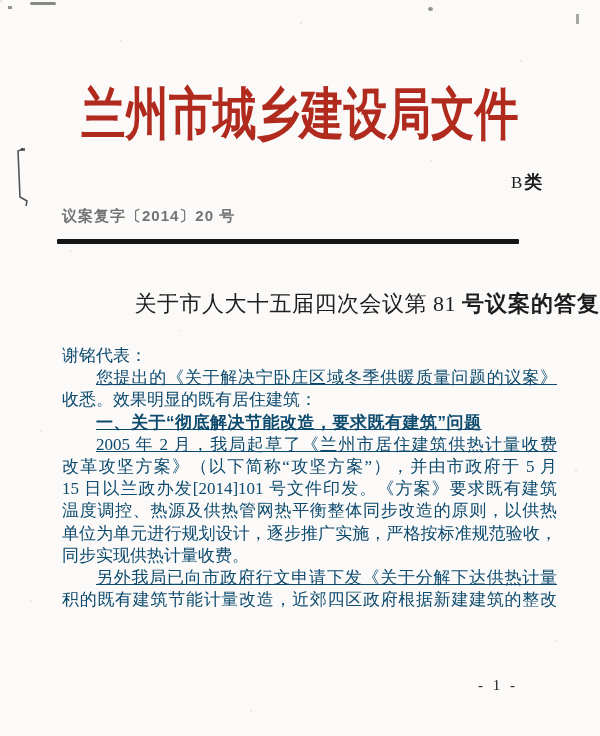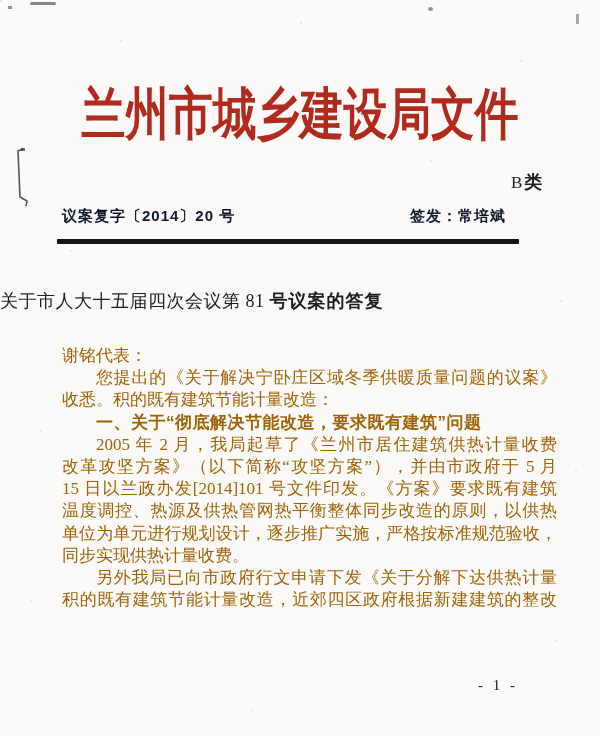--- a/index.html
+++ b/index.html
@@ -51,41 +51,41 @@
     position: absolute; top: 170px; left: 488px;
     font-size: 17px; letter-spacing: 2px; margin-left: 23px;
   }
   .classification .letter { font-family: "Liberation Serif", serif; font-weight: 500; }
   .classification .suffix { font-family: "Liberation Sans", "DejaVu Sans", sans-serif; font-weight: bold; font-size: 18px; }
 
   .docnum-row {
     position: absolute; top: 207px; left: 62px; width: 444px;
     display: flex; justify-content: space-between; align-items: baseline;
     font-family: "Liberation Sans", "DejaVu Sans", sans-serif;
-    font-weight: bold; font-size: 15px; letter-spacing: 1px; color: #0f172a;
+    font-weight: bold; font-size: 15px; letter-spacing: 1px; color: #737373;
   }
   .header-rule {
     position: absolute; top: 239px; left: 57px; width: 462px; height: 5px;
     background: #151515; border-radius: 1px;
   }
 
   .subject-title {
     position: absolute; top: 289px; left: 0; width: 100%;
-    text-align: left; font-size: 18px; white-space: nowrap;
+    text-align: right; font-size: 22px; white-space: nowrap;
   }
   .subject-title .prefix { font-family: "Liberation Serif", serif; font-weight: 500; letter-spacing: .5px; }
   .subject-title .emphasis { font-family: "Liberation Sans", "DejaVu Sans", sans-serif; font-weight: 800; letter-spacing: 1px; }
 
   .body-text {
     position: absolute; top: 345px; left: 62px; width: 495px;
-    font-size: 17px; line-height: 22.2px; color: #a16207;
+    font-size: 17px; line-height: 22.2px; color: #0c4a6e;
   }
   .body-text .line { text-align: left; }
   .body-text .line.justify { text-align: justify; text-align-last: justify; }
-  .body-text .line.indent { text-indent: 2em; }
+  .body-text .line.indent { text-indent: 2em; text-decoration: underline; }
   .body-text .line.bold {
     font-family: "Liberation Sans", "DejaVu Sans", sans-serif;
     font-weight: bold; letter-spacing: .5px;
   }
 
   .page-number {
     position: absolute; top: 677px; right: 82px;
     font-size: 15px; letter-spacing: 3px; color: #222;
   }
 </style>
@@ -110,33 +110,32 @@
   <div class="agency-title-wrap">
     <div class="agency-title" style="color: rgb(176, 42, 30);">兰州市城乡建设局文件</div>
   </div>
 
   <div class="classification">
     <span class="letter">B</span><span class="suffix">类</span>
   </div>
 
   <div class="docnum-row">
     <span>议案复字〔2014〕20 号</span>
-    <span>签发：常培斌</span>
   </div>
 
   <div class="header-rule" style="background: rgb(21, 21, 21);"></div>
 
   <div class="subject-title">
     <span class="prefix">关于市人大十五届四次会议第 81 </span><span class="emphasis">号议案的答复</span>
   </div>
 
   <div class="body-text">
       <div class="line">谢铭代表：</div>
       <div class="line indent justify">您提出的《关于解决宁卧庄区域冬季供暖质量问题的议案》</div>
-      <div class="line">收悉。积的既有建筑节能计量改造：</div>
+      <div class="line">收悉。效果明显的既有居住建筑：</div>
       <div class="line indent bold">一、关于“彻底解决节能改造，要求既有建筑”问题</div>
       <div class="line indent justify">2005 年 2 月，我局起草了《兰州市居住建筑供热计量收费</div>
       <div class="line justify">改革攻坚方案》（以下简称“攻坚方案”），并由市政府于 5 月</div>
       <div class="line justify">15 日以兰政办发[2014]101 号文件印发。《方案》要求既有建筑</div>
       <div class="line justify">温度调控、热源及供热管网热平衡整体同步改造的原则，以供热</div>
       <div class="line justify">单位为单元进行规划设计，逐步推广实施，严格按标准规范验收，</div>
       <div class="line">同步实现供热计量收费。</div>
       <div class="line indent justify">另外我局已向市政府行文申请下发《关于分解下达供热计量</div>
       <div class="line justify">积的既有建筑节能计量改造，近郊四区政府根据新建建筑的整改</div>
     </div>

